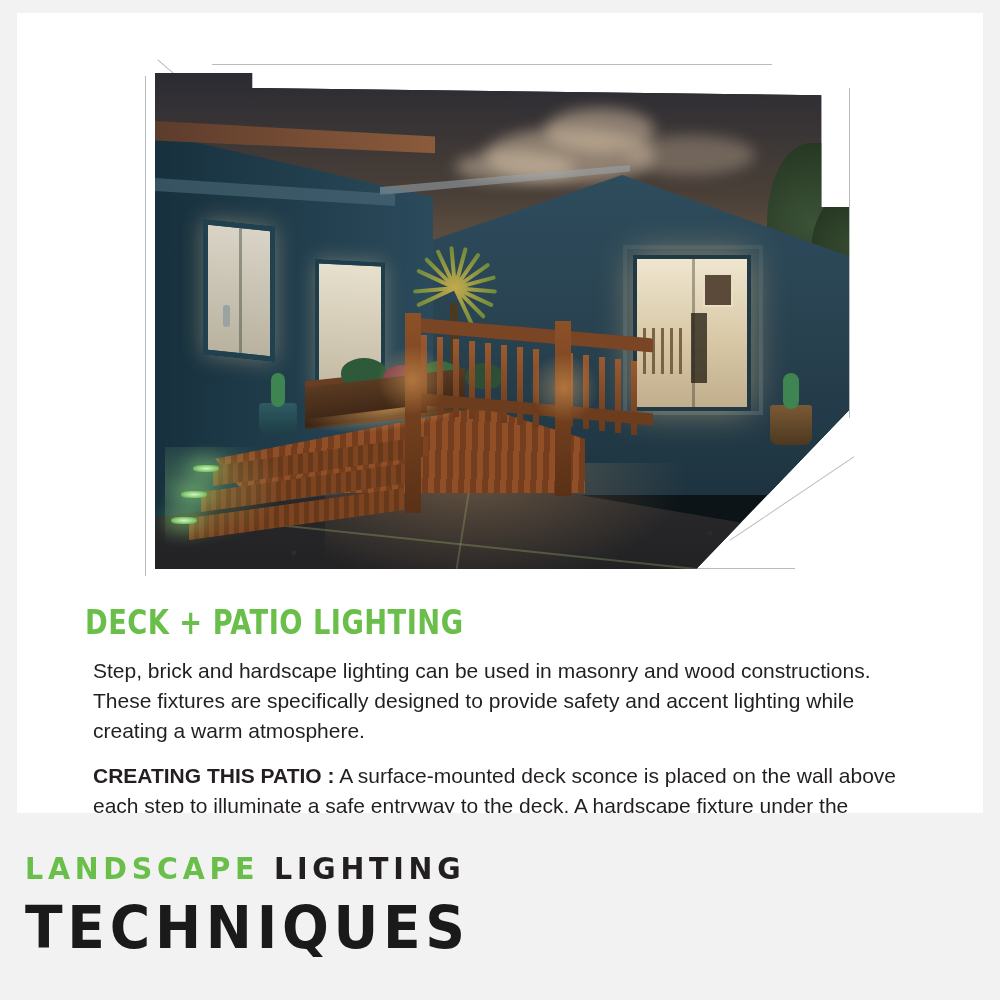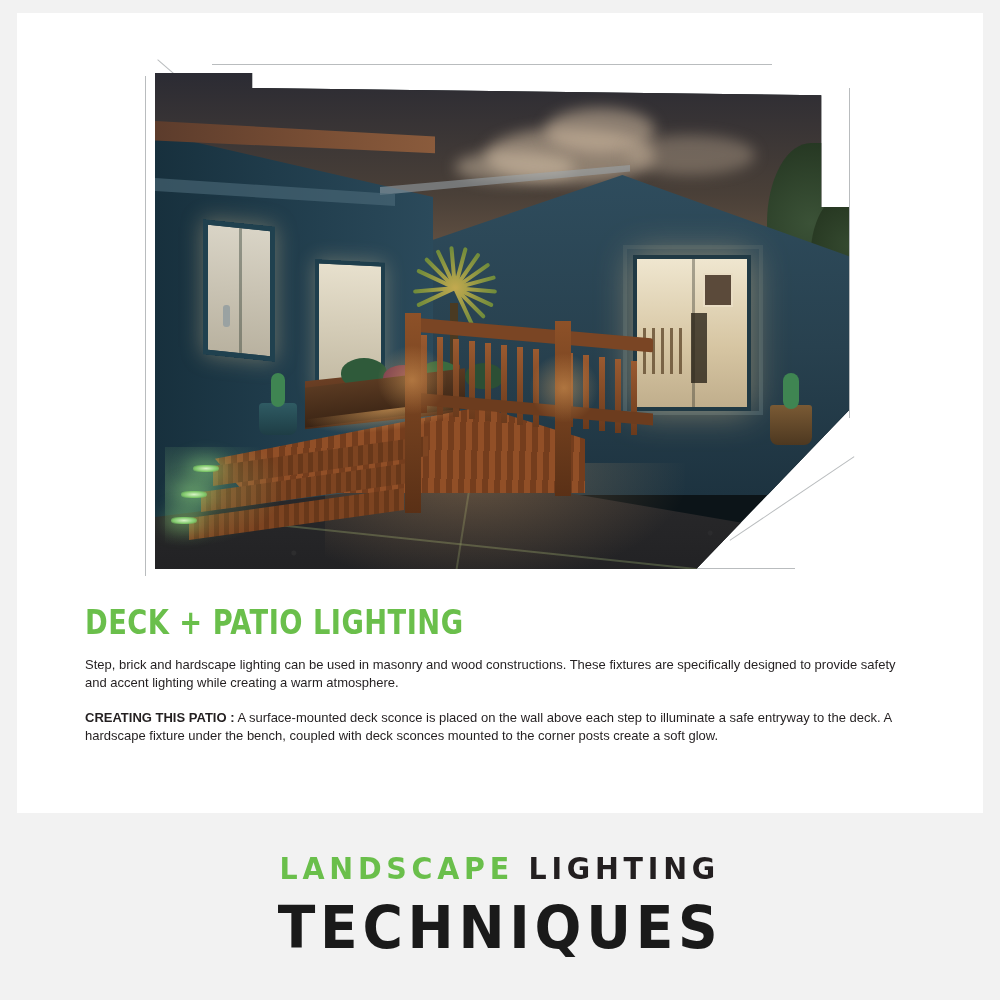--- a/index.html
+++ b/index.html
@@ -405,41 +405,40 @@
     font-size: 33px;
     letter-spacing: 0.5px;
     font-weight: bold;
     color: #6abf4b;
     text-transform: uppercase;
     font-stretch: condensed;
     transform: scaleX(0.92);
     transform-origin: left center;
   }
   p.body {
-    margin: 0 0 16px 0;
-    font-size: 13px;
+    margin: 0 0 16px 8px;
+    font-size: 21px;
     line-height: 1.42;
     color: #231f20;
   }
   p.body.last { margin-bottom: 0; }
   .lead {
     font-weight: bold;
   }
 
   
   .footer {
     position: absolute;
     left: 0;
     bottom: 0;
     width: 1000px;
     height: 187px;
     background: #f2f2f2;
     display: flex;
     flex-direction: column;
-    align-items: center;
     justify-content: center;
   }
   .foot-line1 {
     font-family: "DejaVu Sans", sans-serif;
     font-size: 30px;
     font-weight: bold;
     letter-spacing: 5px;
     transform: scaleX(0.95);
   }
   .foot-green { color: #6abf4b; }

